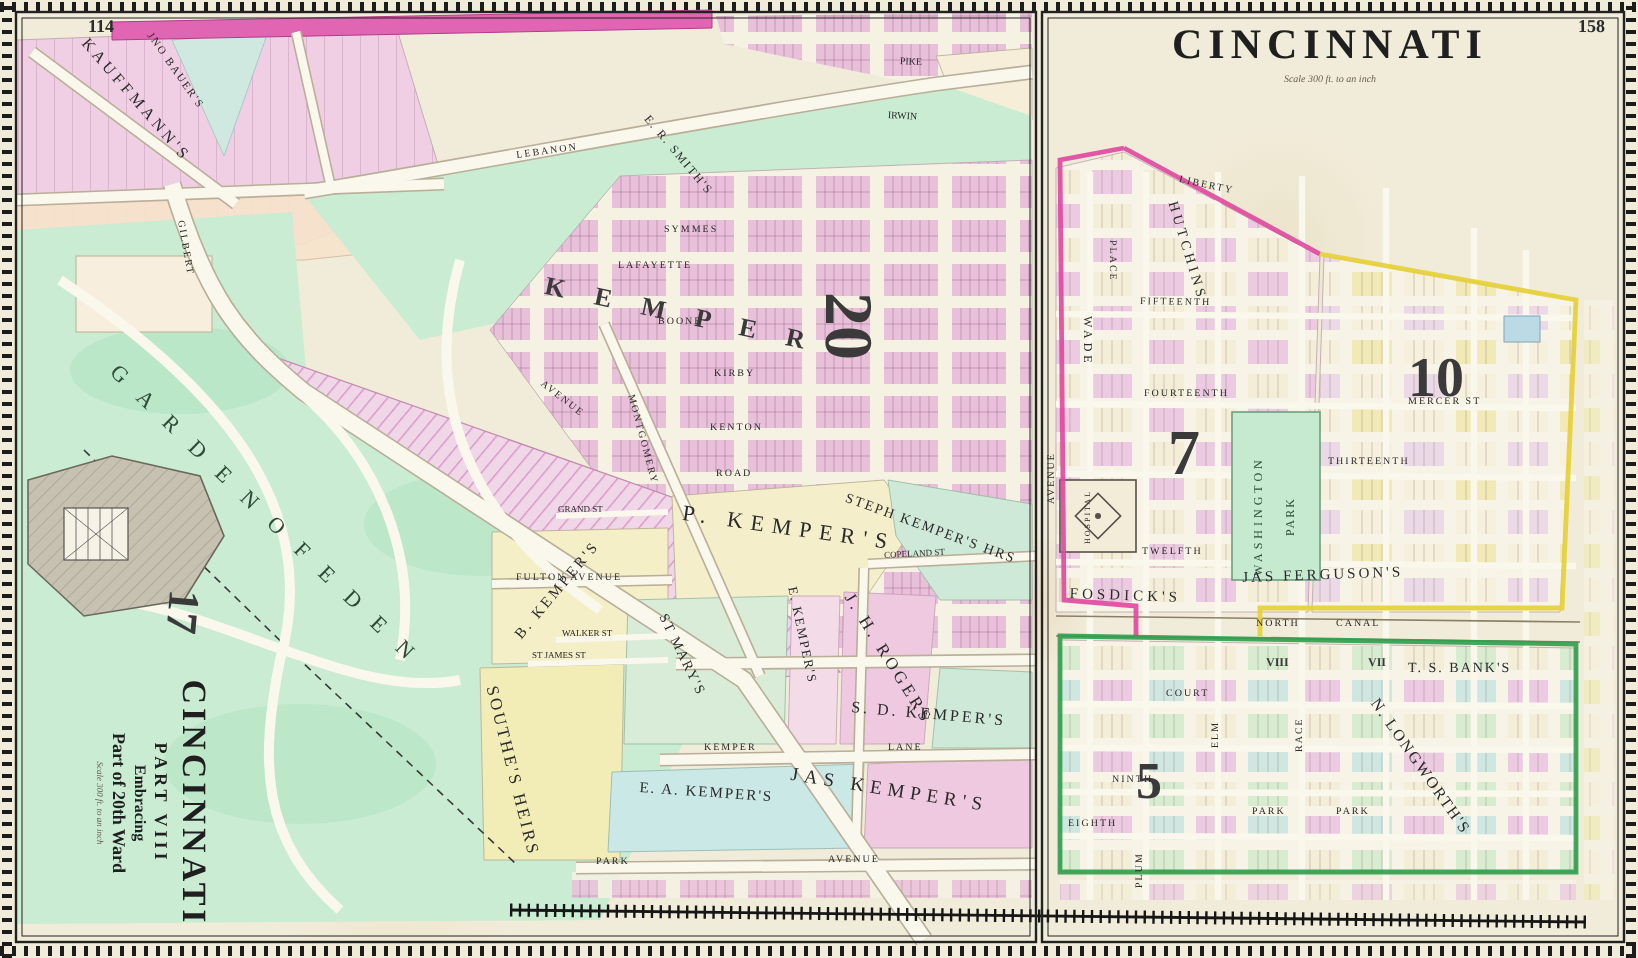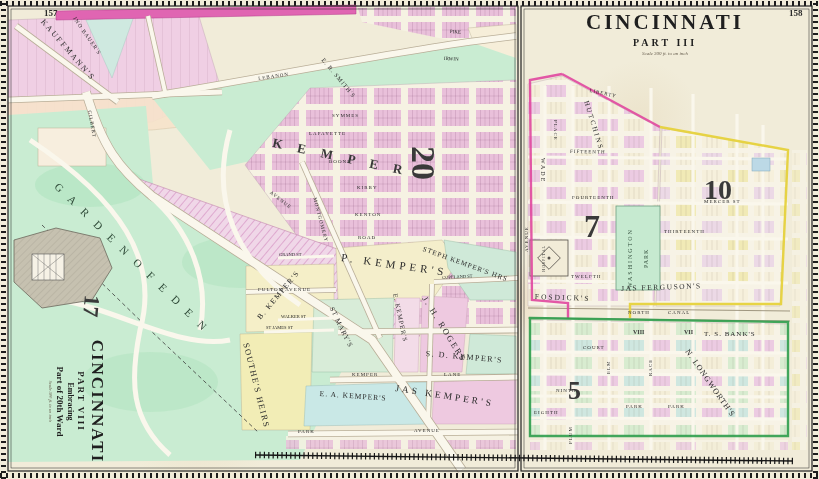--- a/index.html
+++ b/index.html
@@ -212,26 +212,25 @@
     </g>
 
     <g fill="none" stroke="#222">
       <rect x="8" y="6" width="510" height="465" stroke-width="1.2"></rect>
       <rect x="11" y="9" width="504" height="459" stroke-width="0.5"></rect>
       <rect x="521" y="6" width="291" height="465" stroke-width="1.2"></rect>
       <rect x="524" y="9" width="285" height="459" stroke-width="0.5"></rect>
     </g>
   </svg>
 
-  <span class="lbl pgnum" style="left:44px;top:9px">157</span>
+  <span class="lbl pgnum" style="left:44px;top:9px">114</span>
   <span class="lbl pgnum" style="left:789px;top:9px">158</span>
 
   <div id="rp-title">
     <div class="t1">CINCINNATI</div>
-    <div class="t2">PART III</div>
     <div class="t4">Scale 300 ft. to an inch</div>
   </div>
 
   <div id="lp-title">
     <div class="t1">CINCINNATI</div>
     <div class="t2">PART VIII</div>
     <div class="t3">Embracing</div>
     <div class="t4">Part of 20th Ward</div>
     <div class="t5">Scale 300 ft. to an inch</div>
   </div>

